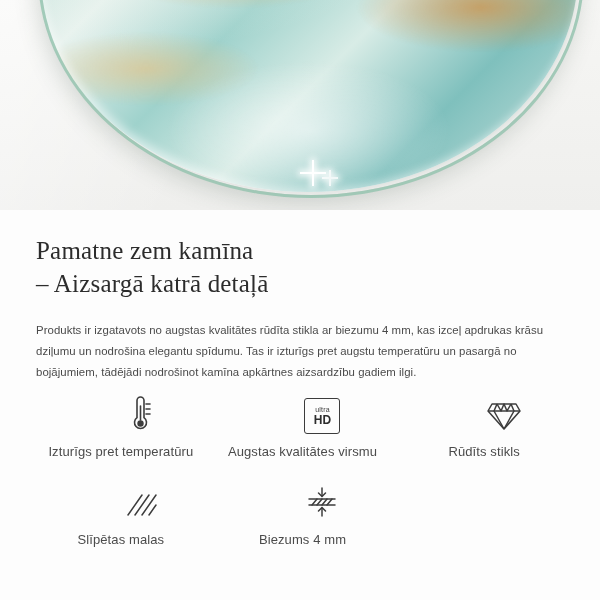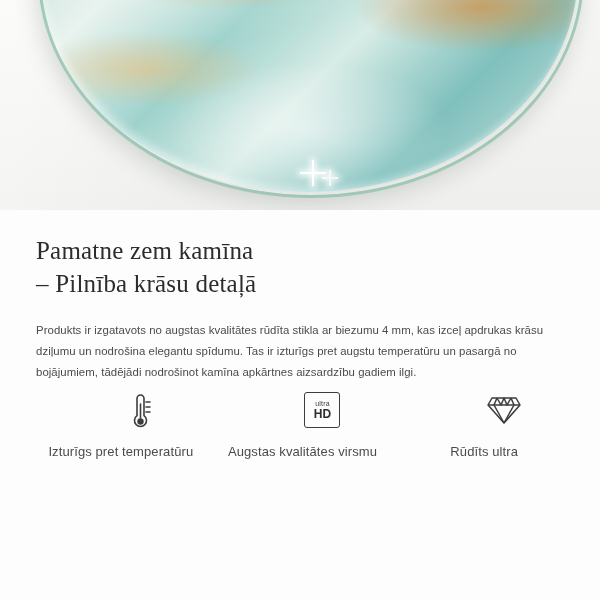--- a/index.html
+++ b/index.html
@@ -146,21 +146,21 @@
   }
   .feature {
     display: flex;
     flex-direction: column;
     align-items: center;
     justify-content: flex-start;
   }
   .feature .glyph {
     height: 42px;
     display: flex;
-    align-items: flex-start;
+    align-items: flex-end;
     justify-content: center;
     padding-left: 40px;
   }
   .feature .caption {
     margin-top: 10px;
     font-size: 13px;
     color: #4b4b4b;
     text-align: center;
     letter-spacing: 0.1px;
   }
@@ -197,21 +197,21 @@
     <div class="hero-bg"></div>
     <div class="panel"></div>
     <div class="panel-edge"></div>
     <div class="sparkle s1"></div>
     <div class="sparkle s2"></div>
   </div>
 
   <div class="content">
     <h1 class="headline">
       <span>Pamatne zem kamīna</span>
-      <span class="l2">– Pilnība krāsu detaļā</span>
+      <span class="l2">– Aizsargā katrā detaļā</span>
     </h1>
     <p class="paragraph">Produkts ir izgatavots no augstas kvalitātes rūdīta stikla ar biezumu 4 mm, kas izceļ apdrukas krāsu dziļumu un nodrošina elegantu spīdumu. Tas ir izturīgs pret augstu temperatūru un pasargā no bojājumiem, tādējādi nodrošinot kamīna apkārtnes aizsardzību gadiem ilgi.</p>
   </div>
 
   <div class="features">
 
     <div class="feature">
       <div class="glyph">
         <svg width="36" height="40" viewBox="0 0 36 40">
           <g fill="none" stroke="#3c3c3c" stroke-width="1.6" stroke-linecap="round">
@@ -243,19 +243,51 @@
         <svg width="40" height="36" viewBox="0 0 40 36">
           <g fill="none" stroke="#3c3c3c" stroke-width="1.5" stroke-linejoin="round">
             <path d="M8 6 H32 L36 13 L20 31 L4 13 Z"></path>
             <path d="M4 13 H36"></path>
             <path d="M13 6 L10 13 L20 31"></path>
             <path d="M27 6 L30 13 L20 31"></path>
             <path d="M13 6 L17 13 L20 6 L23 13 L27 6"></path>
           </g>
         </svg>
       </div>
-      <div class="caption">Rūdīts ultra</div>
-    </div>
-
-
+      <div class="caption">Rūdīts stikls</div>
+    </div>
+
+    <div class="feature">
+      <div class="glyph">
+        <svg width="38" height="34" viewBox="0 0 38 34">
+          <g fill="none" stroke="#3c3c3c" stroke-width="1.5" stroke-linecap="round">
+            <path d="M6 27 L20 7"></path>
+            <path d="M13 27 L27 7"></path>
+            <path d="M20 27 L34 7"></path>
+            <path d="M27 27 L34 17"></path>
+          </g>
+        </svg>
+      </div>
+      <div class="caption">Slīpētas malas</div>
+    </div>
+
+    <div class="feature">
+      <div class="glyph">
+        <svg width="40" height="40" viewBox="0 0 40 40">
+          <g stroke="#3c3c3c" stroke-width="1.5" fill="none" stroke-linecap="round">
+            <line x1="20" y1="6" x2="20" y2="14"></line>
+            <path d="M16.5 11 L20 14.5 L23.5 11"></path>
+            <line x1="20" y1="34" x2="20" y2="26"></line>
+            <path d="M16.5 29 L20 25.5 L23.5 29"></path>
+            <line x1="7" y1="17" x2="33" y2="17"></line>
+            <line x1="7" y1="23" x2="33" y2="23"></line>
+            <line x1="10" y1="23" x2="15" y2="17"></line>
+            <line x1="15" y1="23" x2="20" y2="17"></line>
+            <line x1="20" y1="23" x2="25" y2="17"></line>
+            <line x1="25" y1="23" x2="30" y2="17"></line>
+          </g>
+        </svg>
+      </div>
+      <div class="caption">Biezums 4 mm</div>
+    </div>
 
   </div>
 </div>
 
 </body></html>

